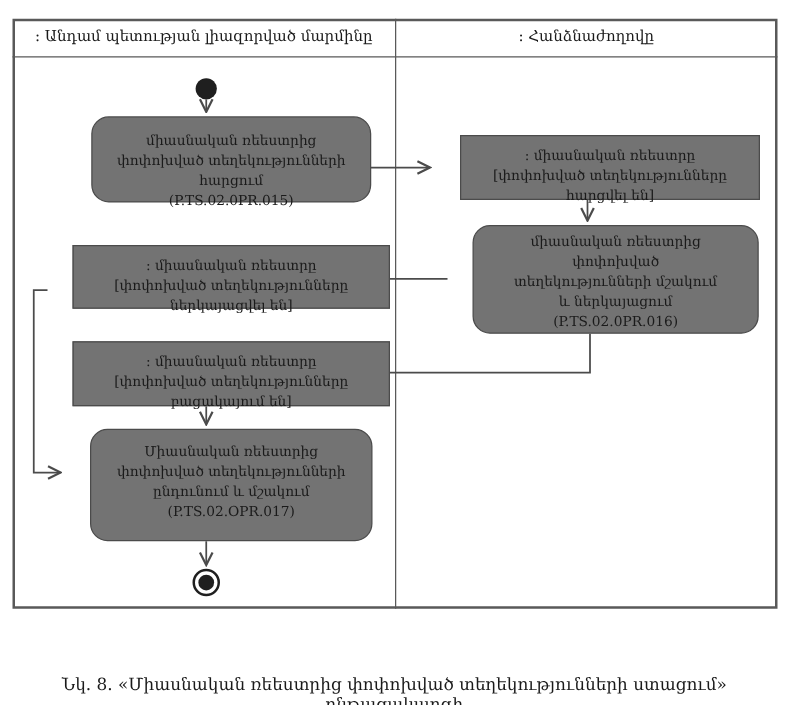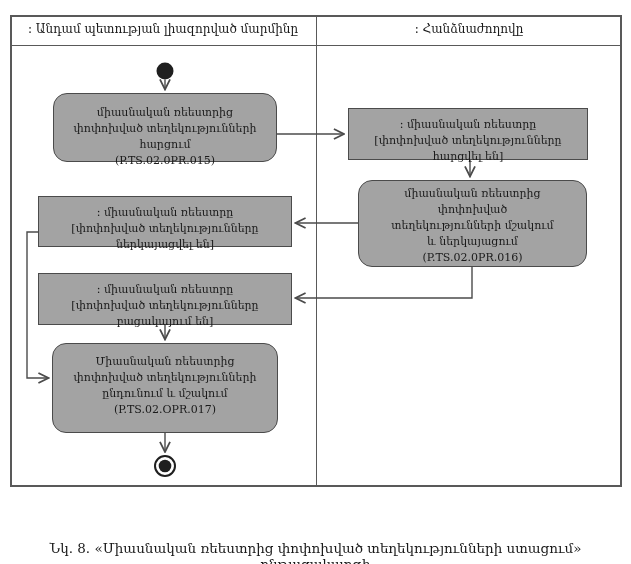--- a/index.html
+++ b/index.html
@@ -51,26 +51,27 @@
   svg.connectors {
     position: absolute;
     left: 0; top: 0;
     width: 631px; height: 564px;
     z-index: 1;
   }
 
   
   .node {
     position: absolute;
-    background: #a3a3a3;
+    background: #737373;
     border: 1.4px solid #4b4b4b;
     font-size: 11px;
     line-height: 1.45;
     text-align: center;
     z-index: 2;
+    margin-left: 20px;
   }
   .node.rounded { border-radius: 14px; }
   .node .tline { display: block; }
 
   .box-a { left: 53px;  top: 93px;  width: 224px; height: 69px; padding: 11px 8px 0; }
   .box-b { left: 348px; top: 108px; width: 240px; height: 52px; padding: 8px 2px 0; }
   .box-c { left: 358px; top: 180px; width: 229px; height: 87px; padding: 5px 30px 0; }
   .box-d { left: 38px;  top: 196px; width: 254px; height: 51px; padding: 8px 2px 0; }
   .box-e { left: 38px;  top: 273px; width: 254px; height: 52px; padding: 8px 2px 0; }
   .box-f { left: 52px;  top: 343px; width: 226px; height: 90px; padding: 10px 12px 12px; }

